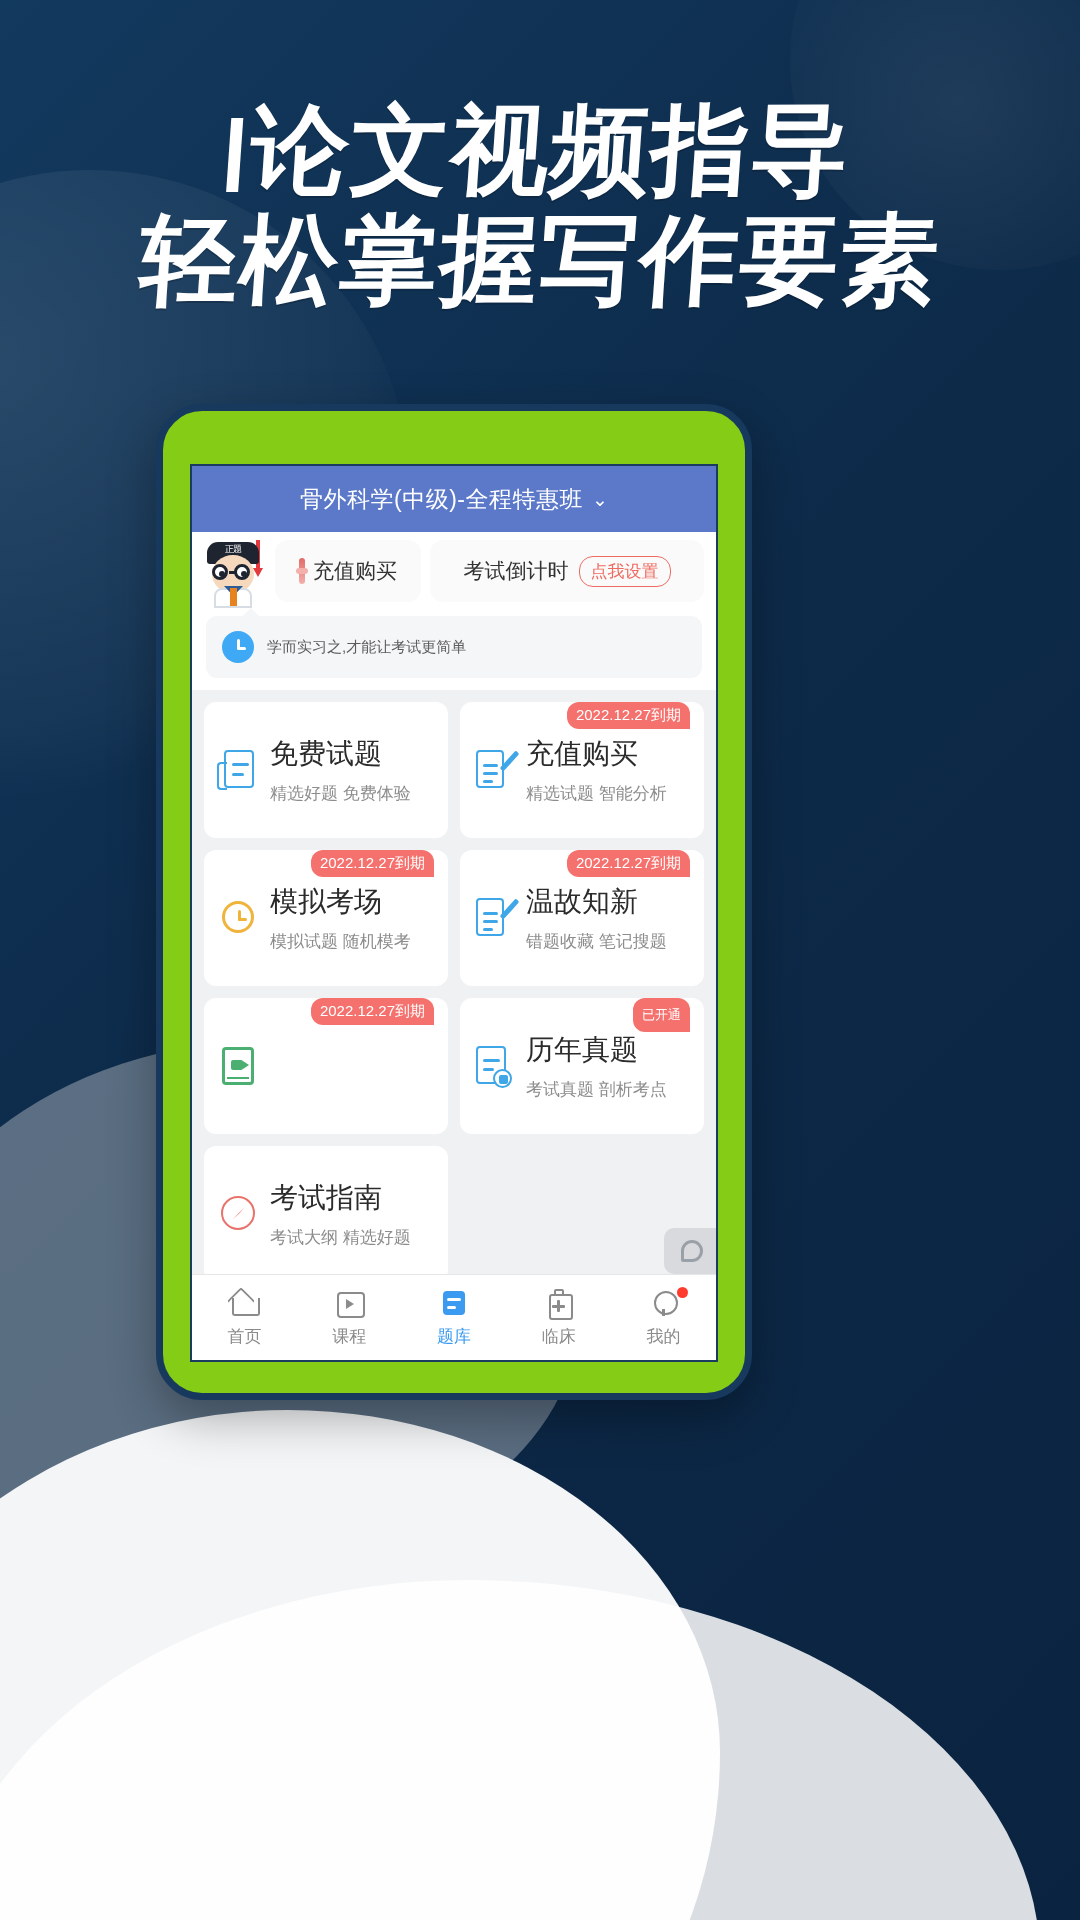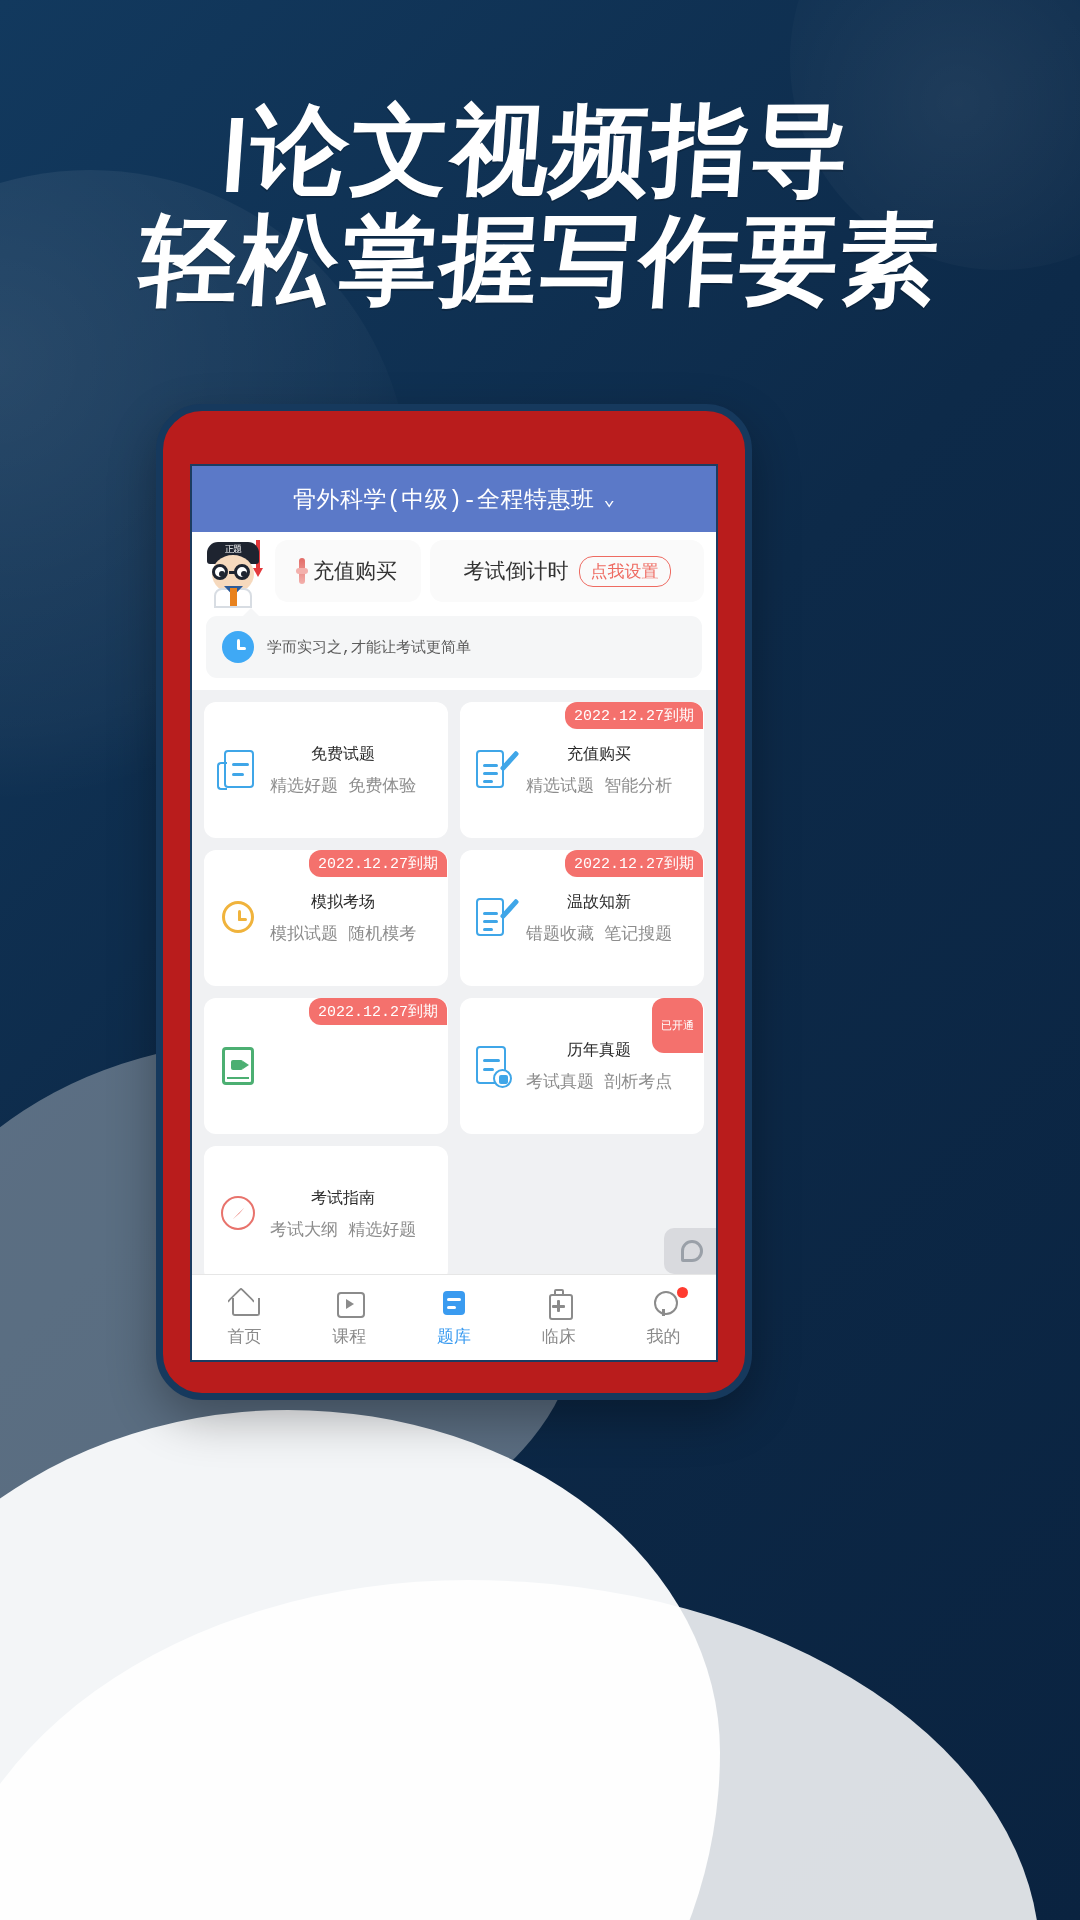--- a/index.html
+++ b/index.html
@@ -77,27 +77,27 @@
     background:#fff;
     vertical-align:-8px;
     margin-right:10px;
   }
 
   
   .phone {
     position:absolute;
     left:156px; top:404px;
     width:596px; height:996px;
-    background:#b91c1c;
+    background:#84cc16;
     border:7px solid #16395d;
     border-radius:46px;
     z-index:6;
     box-shadow:0 18px 48px rgba(0,0,0,.30);
     overflow:hidden;
-    display:flex; flex-direction:column;font-family:Liberation Mono, monospace;
+    display:flex; flex-direction:column;
   }
   .screen {
     position:absolute;
     left:27px; top:53px;
     width:528px; height:898px;
     background:#ffffff;
     border:2px solid #1b3c61;
     overflow:hidden;
     display:flex; flex-direction:column;
   }
@@ -231,32 +231,32 @@
     background:#fff;
     border-radius:12px;
     height:136px;
     position:relative;
     display:flex; align-items:center;
     padding:0 12px;
     gap:12px;
   }
   .card-badge {
     position:absolute;
-    right:1px; top:0;
+    right:14px; top:0;
     background:#f4716d;
     color:#fff;
     font-size:15px;
     padding:4px 9px;
     border-radius:12px 12px 0 12px;
     white-space:nowrap;
   }
-  .card-badge.small { font-size:11px; padding:20px 9px; }
+  .card-badge.small { font-size:13px; padding:8px 9px; }
   .card-icon { width:42px; height:46px; flex:none; position:relative; }
   .card-texts { display:flex; flex-direction:column; gap:9px; }
-  .card-title { font-size:16px; color:#2b2b2b;text-align:center; }
+  .card-title { font-size:28px; color:#2b2b2b; }
   .card-sub { font-size:17px; color:#8d8d8d; }
 
   
   .ic-doc {
     position:absolute; left:8px; top:3px; width:30px; height:38px;
     border:2.5px solid #3fa6e8; border-radius:4px;
   }
   .ic-doc:before{content:"";position:absolute;left:-9px;top:10px;width:8px;height:24px;border:2.5px solid #3fa6e8;border-right:none;border-radius:4px 0 0 4px;}
   .ic-doc .l1,.ic-doc .l2{position:absolute;left:6px;height:2.5px;background:#3fa6e8;border-radius:2px;}
   .ic-doc .l1{top:11px;width:17px;} .ic-doc .l2{top:21px;width:12px;}

